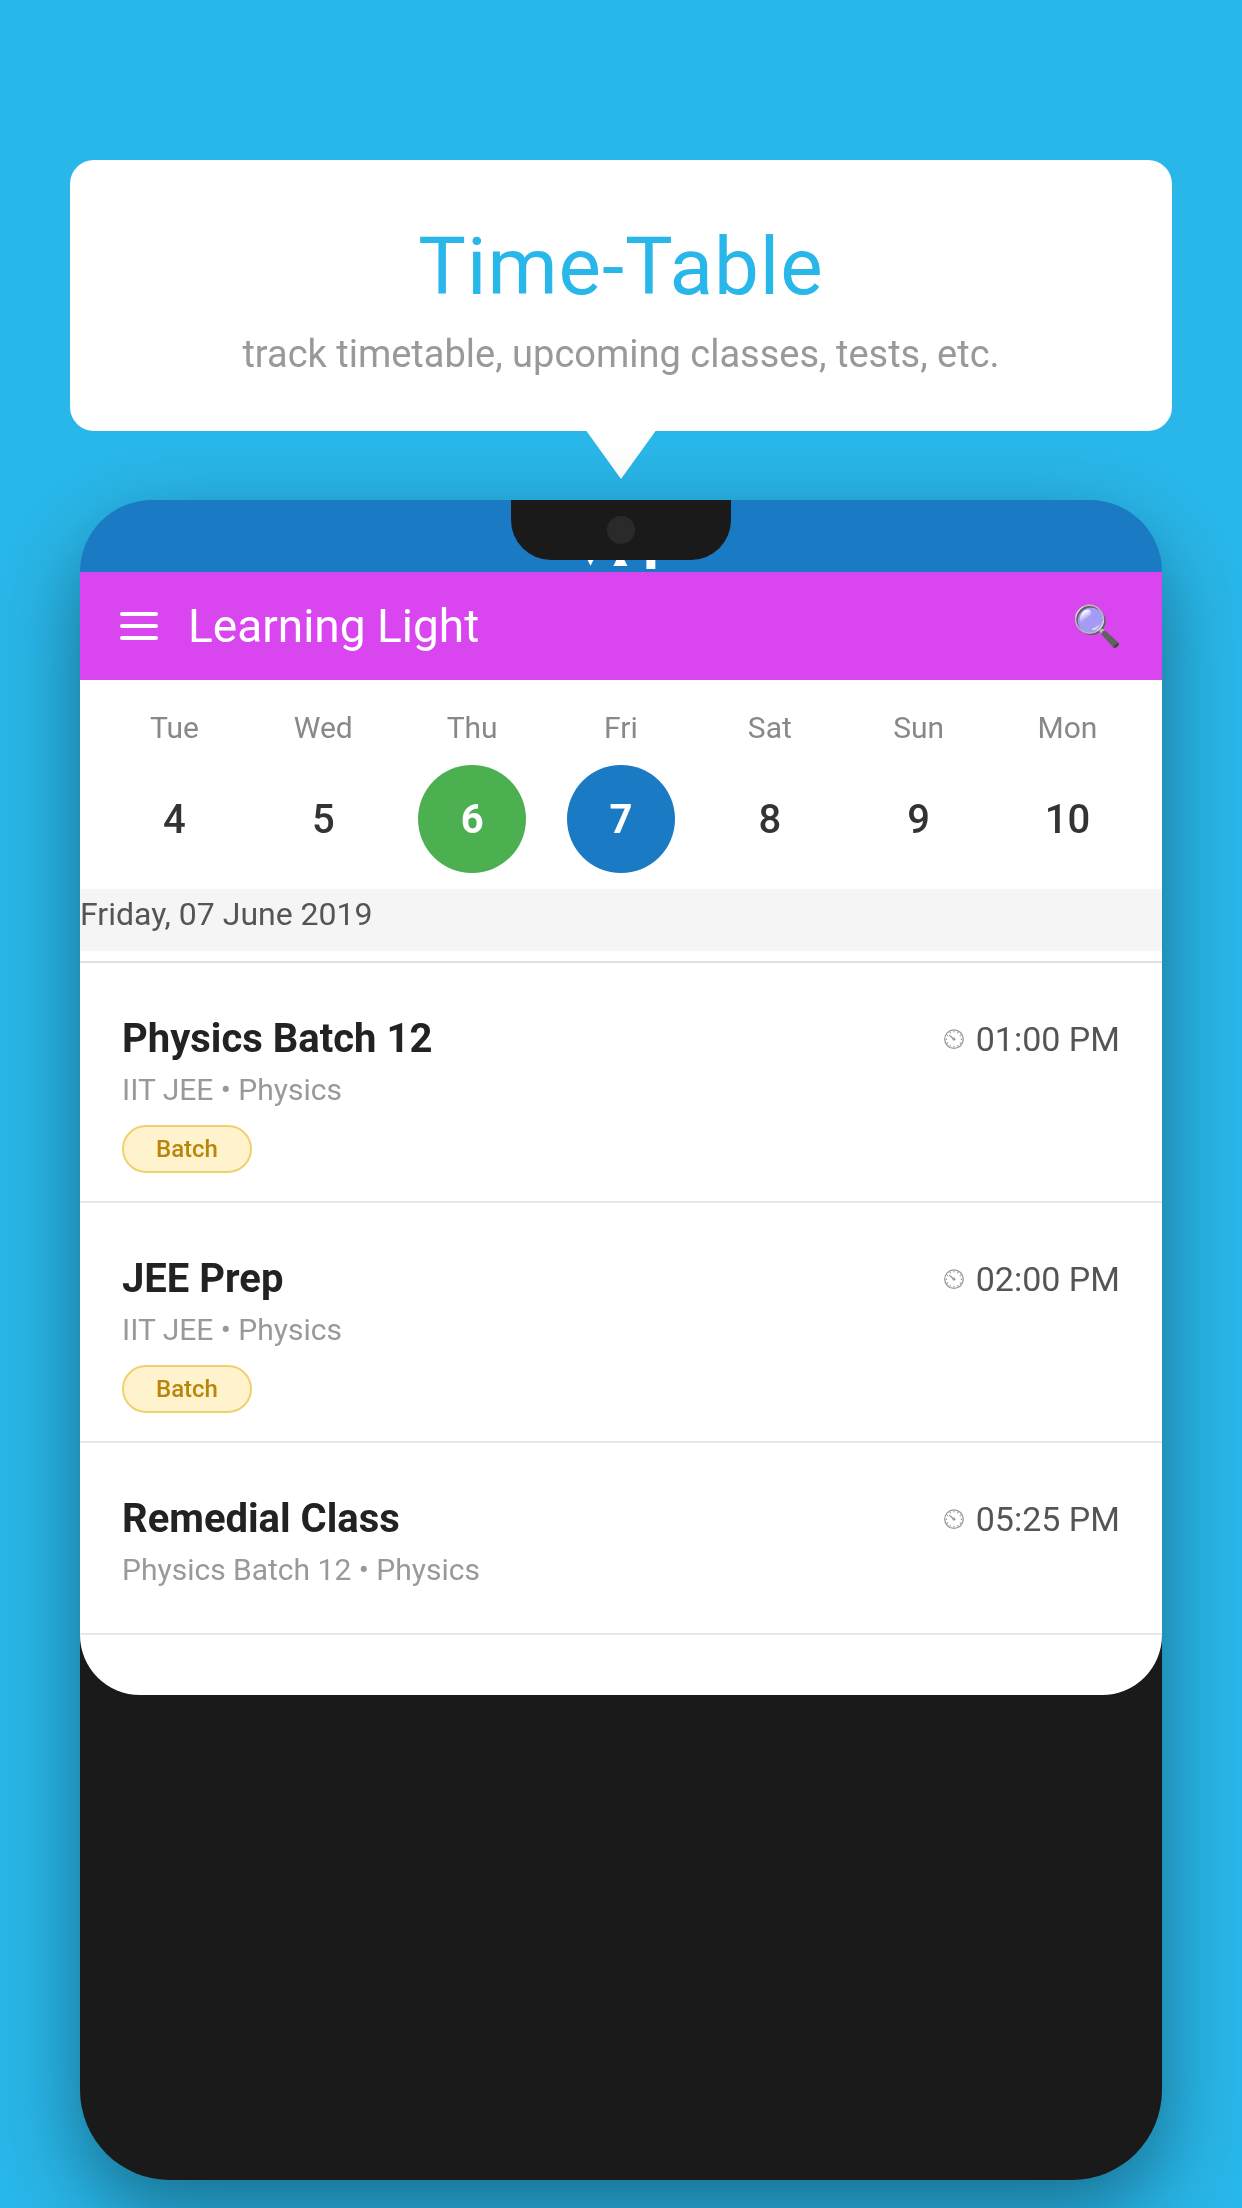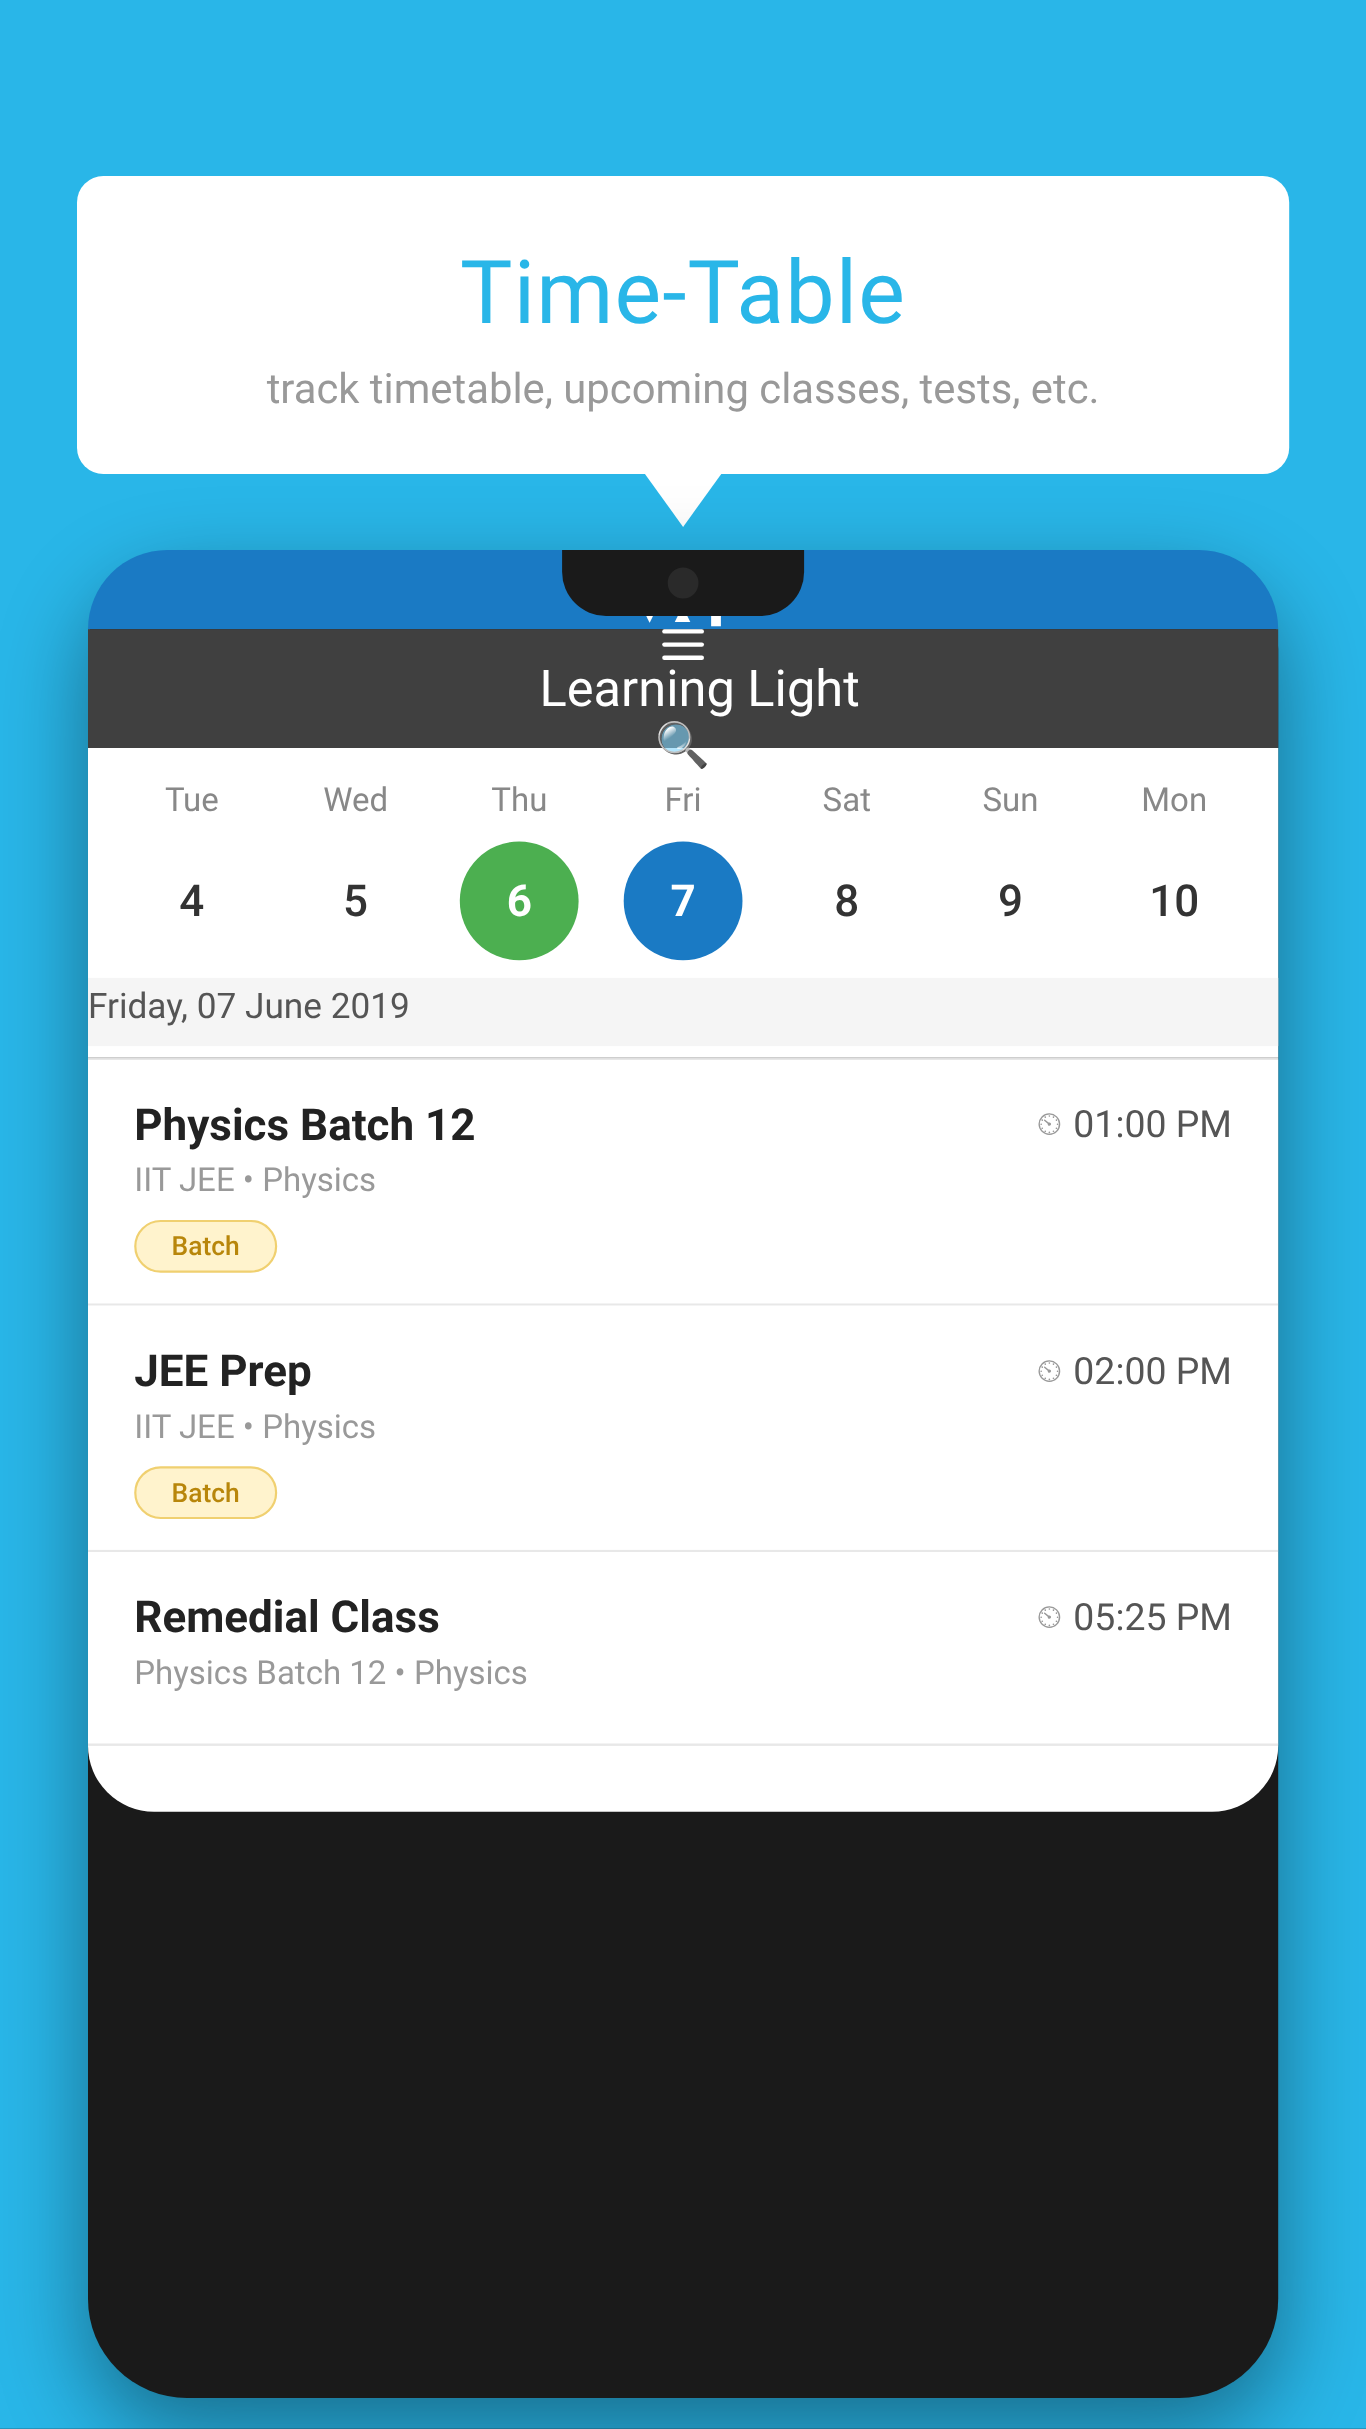--- a/index.html
+++ b/index.html
@@ -125,27 +125,26 @@
       gap: 12px;
     }
 
     .status-icon {
       color: white;
       font-size: 24px;
     }
 
     
     .app-bar {
-      background: #404040;
+      background: #d946ef;
       height: 108px;
       display: flex;
       align-items: center;
       padding: 0 40px;
       justify-content: space-between;
-      flex-direction: column;
     }
 
     .hamburger-icon {
       color: white;
       font-size: 36px;
       display: flex;
       flex-direction: column;
       gap: 8px;
       cursor: pointer;
     }
@@ -234,21 +233,21 @@
       background: #e0e0e0;
     }
 
     
     .schedule-list {
       background: white;
       overflow: hidden;
     }
 
     .schedule-item {
-      padding: 36px 42px 28px;
+      padding: 52px 42px 28px;
       border-bottom: 2px solid #e8e8e8;
       background: white;
     }
 
     .schedule-item-header {
       display: flex;
       justify-content: space-between;
       align-items: center;
       margin-bottom: 10px;
     }

